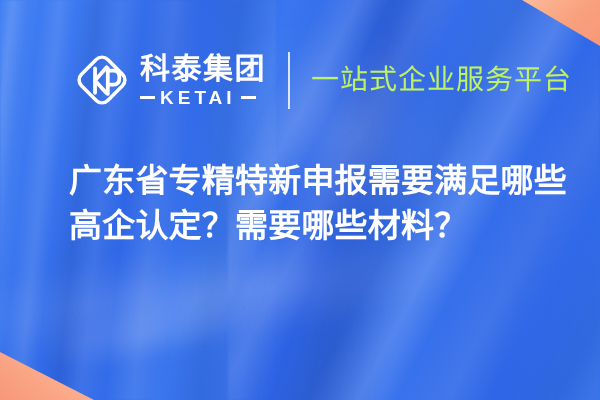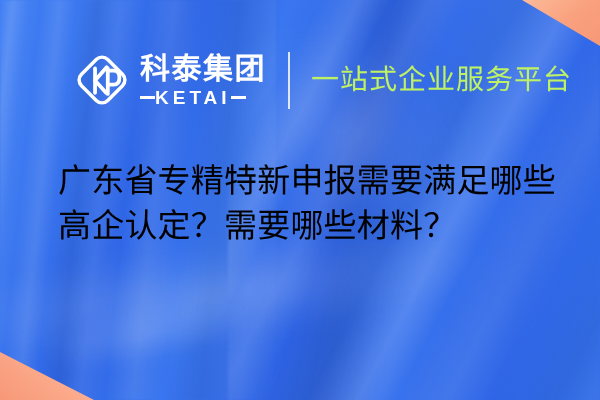--- a/index.html
+++ b/index.html
@@ -176,20 +176,21 @@
     line-height: 32px;
     font-weight: 700;
     letter-spacing: 1.5px;
     color: #ffffff;
     white-space: nowrap;
   }
   .wordmark-en-row {
     display: flex;
     align-items: center;
     margin-top: 3px;
+    gap: 5px;
   }
   .wm-dash {
     display: block;
     width: 15px;
     height: 3px;
     background: #ffffff;
     flex: 0 0 auto;
   }
   .wordmark-en {
     font-family: "Liberation Sans", "DejaVu Sans", sans-serif;
@@ -239,24 +240,25 @@
   .headline {
     position: absolute;
     left: 58px;
     top: 158px;
     width: 500px;
   }
   .headline-line {
     font-family: "Liberation Sans", "DejaVu Sans", sans-serif;
     font-size: 33px;
     line-height: 45px;
-    font-weight: 400;
+    font-weight: 700;
     letter-spacing: 0.2px;
-    color: #000000;
-    white-space: nowrap;
+    color: #ffffff;
+    white-space: nowrap;
+    margin-left: 11px;
   }
 </style>
 </head>
 <body>
 
 <div id="banner">
 
   <div class="bg-base"></div>
   <div class="bg-silk-left"></div>
   <div class="bg-silk-right"></div>

